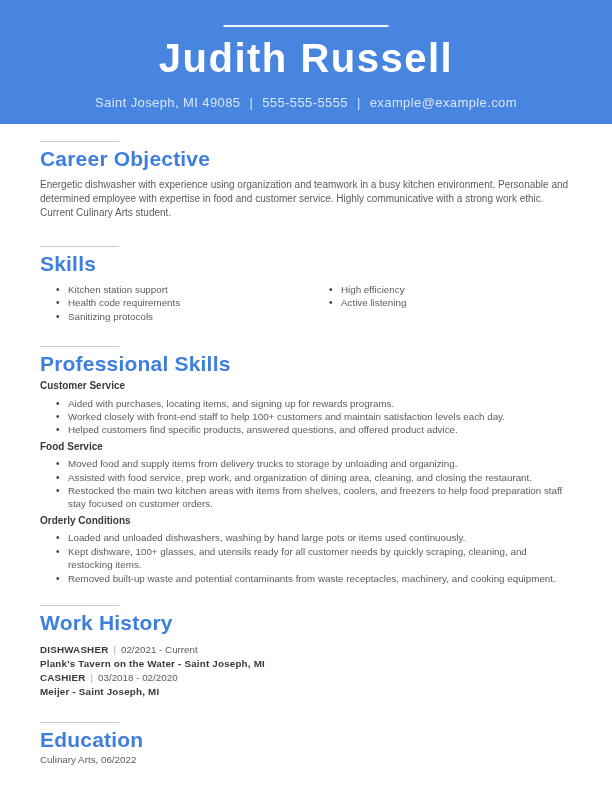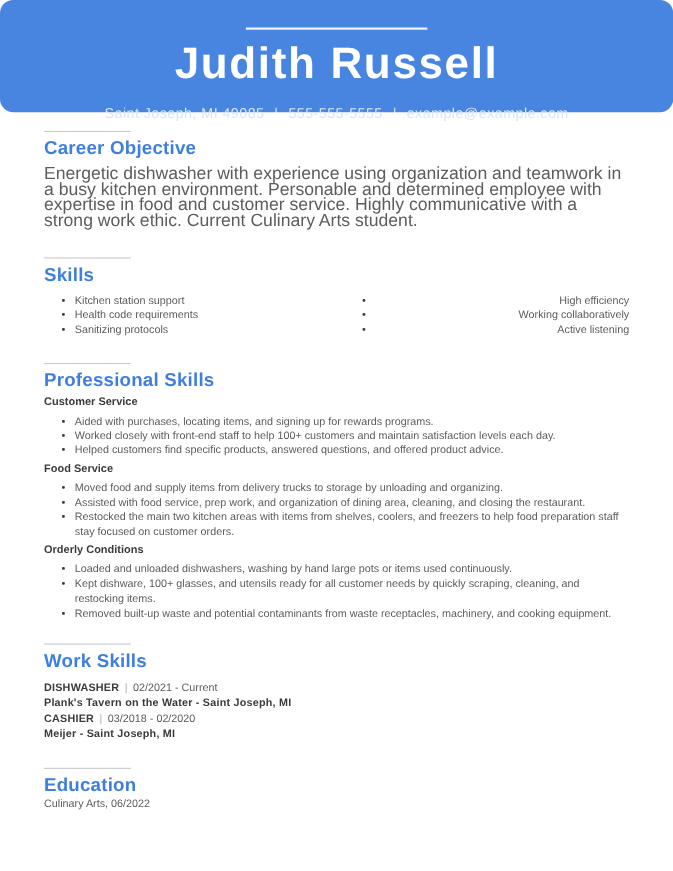--- a/index.html
+++ b/index.html
@@ -11,24 +11,23 @@
     width: 612px;
     height: 792px;
     margin: 0 auto;
     background: #ffffff;
     overflow: hidden;
   }
 
   
   .header {
     position: relative;
-    height: 102px;
+    height: 124px;
     background: var(--header-background, #4885E0);
     text-align: center;
-    border-radius: 12px;
   }
   .header-rule {
     position: absolute;
     top: 25px;
     left: 50%;
     transform: translateX(-50%);
     width: 165px;
     height: 2px;
     background: rgba(255,255,255,0.92);
   }
@@ -57,29 +56,29 @@
   }
   .sec-career .divider        { margin-top: 17px; }
   .sec-skills .divider        { margin-top: 26px; }
   .sec-professional .divider  { margin-top: 23px; }
   .sec-work .divider          { margin-top: 20px; }
   .sec-education .divider     { margin-top: 23px; }
 
   .sec-title {
     margin-top: 5px;
     color: var(--heading-color, #3E7FDE);
-    font-size: 17px;
+    font-size: 21px;
     font-weight: bold;
     letter-spacing: 0.2px;
   }
 
   .body-text {
     margin-top: 7px;
     color: var(--body-text-color, #5C5C5C);
-    font-size: 16px;
+    font-size: 10px;
     line-height: 14px;
     max-width: 530px;
   }
 
   ul.bullets { list-style: none; margin-top: 4px; }
   ul.bullets li {
     position: relative;
     margin-left: 15px;
     padding-left: 13px;
     color: var(--body-text-color, #5C5C5C);
@@ -91,21 +90,21 @@
     position: absolute;
     left: 1px;
     top: 0;
     color: #3A3A3A;
     font-size: 10px;
   }
 
   .skills-cols { display: flex; margin-top: 7px; }
   .skills-cols ul.bullets { margin-top: 0; }
   .skills-col-left  { flex: 0 0 273px; }
-  .skills-col-right { flex: 1; text-align: right; }
+  .skills-col-right { flex: 1; }
 
   .subhead {
     margin-top: 3px;
     color: var(--dark-text-color, #3A3A3A);
     font-size: 10px;
     font-weight: bold;
     line-height: 13.4px;
   }
   .skill-group ul.bullets { margin-top: 4px; }
 
@@ -159,21 +158,20 @@
       <div class="skills-cols">
         <ul class="bullets skills-col-left">
 
         <li>Kitchen station support</li>
             <li>Health code requirements</li>
             <li>Sanitizing protocols</li>
           </ul>
         <ul class="bullets skills-col-right">
 
         <li>High efficiency</li>
-            <li>Working collaboratively</li>
             <li>Active listening</li>
           </ul>
       </div>
     </section>
 
     <section class="sec-professional">
       <div class="divider"></div>
       <h2 class="sec-title">Professional Skills</h2>
 
       <div class="skill-group">
@@ -202,21 +200,21 @@
 
         <li>Loaded and unloaded dishwashers, washing by hand large pots or items used continuously.</li>
             <li>Kept dishware, 100+ glasses, and utensils ready for all customer needs by quickly scraping, cleaning, and restocking items.</li>
             <li>Removed built-up waste and potential contaminants from waste receptacles, machinery, and cooking equipment.</li>
           </ul>
       </div>
     </section>
 
     <section class="sec-work">
       <div class="divider"></div>
-      <h2 class="sec-title">Work Skills</h2>
+      <h2 class="sec-title">Work History</h2>
 
       <div class="job">
         <div class="meta-line">
           <span class="strong">DISHWASHER</span><span class="sep">|</span><span>02/2021 - Current</span>
         </div>
         <div class="employer-line">Plank's Tavern on the Water - Saint Joseph, MI</div>
       </div>
 
       <div class="job">
         <div class="meta-line">

